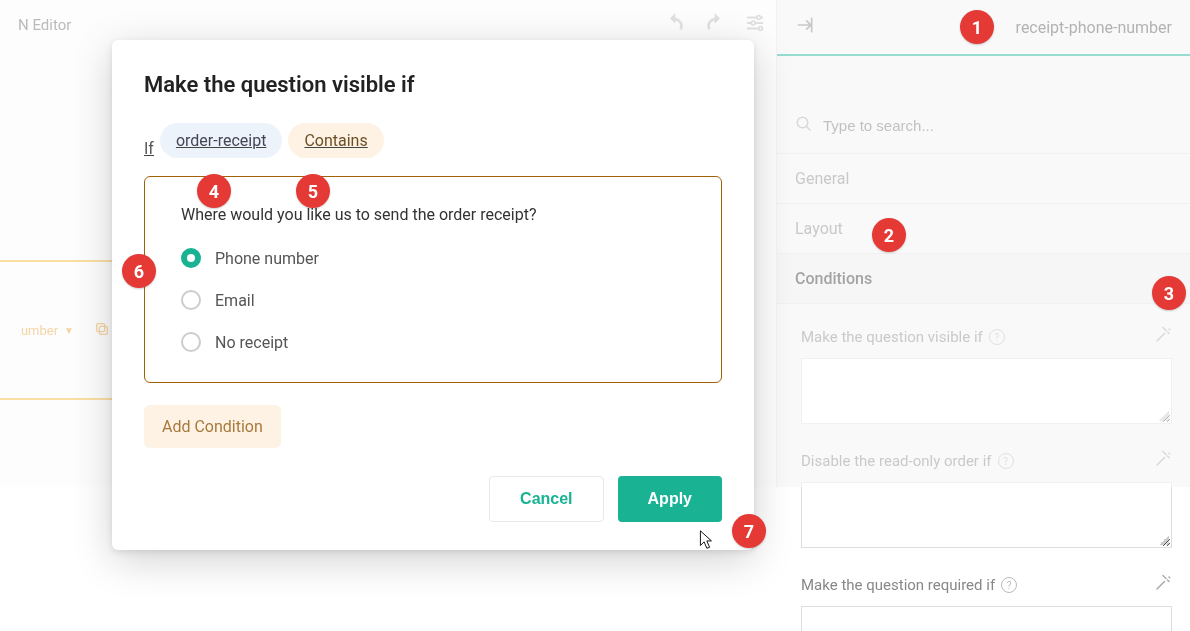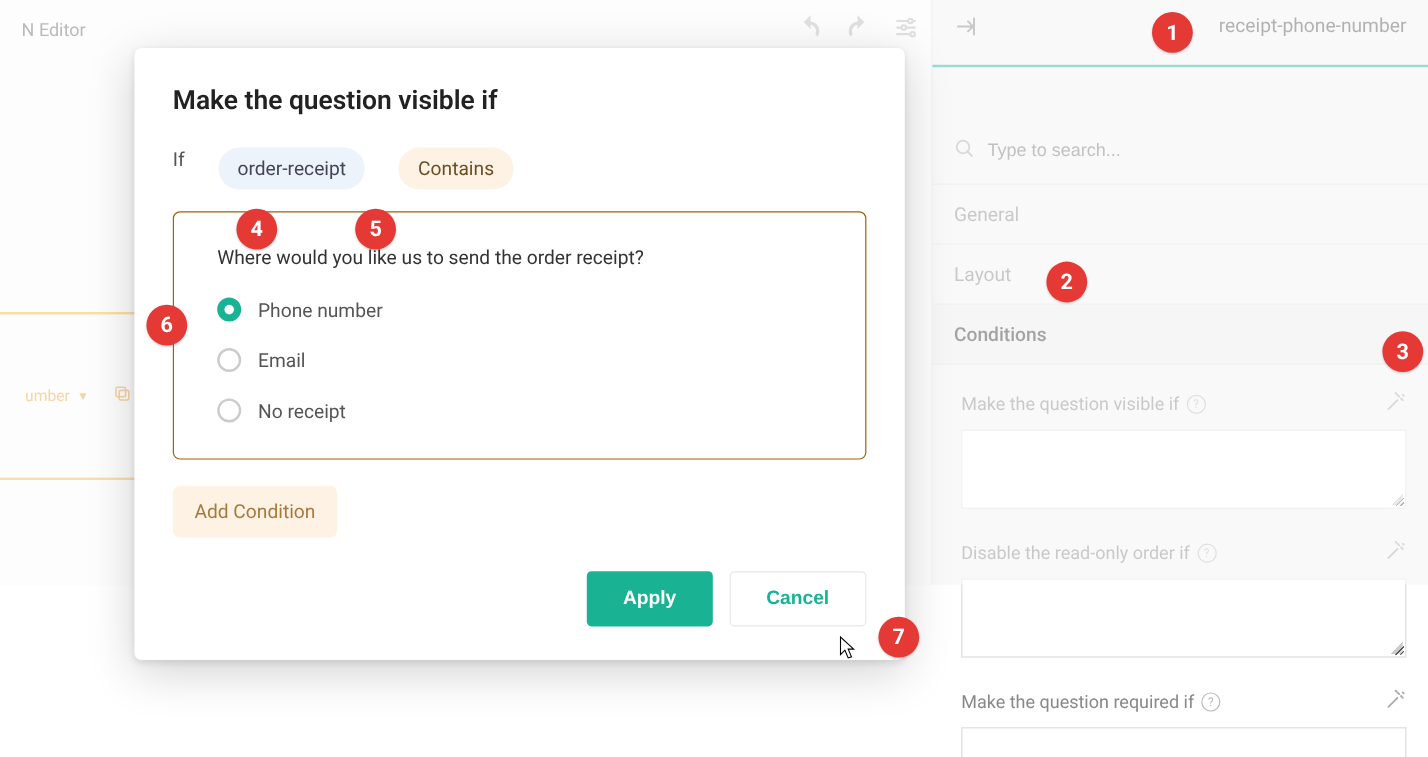--- a/index.html
+++ b/index.html
@@ -7,41 +7,41 @@
   .app { position: relative; width: 1190px; height: 487px; display: flex; }
   .main-area { position: relative; flex: 1; background: #fafafa; }
   .top-tabs { display: flex; align-items: center; height: 50px; padding-left: 0; color: #555; font-size: 15px; }
   .top-tabs .tab { padding: 0 18px; height: 50px; display: flex; align-items: center; cursor: pointer; color: #666; }
   .top-icons { position: absolute; right: 10px; top: 0; height: 50px; display: flex; align-items: center; gap: 18px; color: #999; }
   .top-icons svg { width: 22px; height: 22px; fill: #bbb; stroke: #bbb; }
   .left-fragment { position: absolute; left: 0; top: 260px; height: 140px; width: 120px; border-top: 2px solid #f7b731; border-bottom: 2px solid #f7b731; display: flex; align-items: center; justify-content: flex-end; padding-right: 10px; font-size: 13px; color: #e9a23b; gap: 6px; }
   .left-fragment .dup-icon { color: #e9a23b; }
   .add-q { position: absolute; left: 183px; bottom: 3px; color: #19b394; font-size: 15px; }
   .right-panel { width: 414px; background: #f1f1f1; position: relative; border-left: 1px solid #e5e5e5; }
-  .rp-header { height: 56px; display: flex; padding: 12px 18px; border-bottom: 2px solid #19b394; color: #555; font-size: 16px; gap: 12px; }
+  .rp-header { height: 56px; display: flex; align-items: center; padding: 0 18px; border-bottom: 2px solid #19b394; color: #555; font-size: 16px; gap: 12px; }
   .rp-header .collapse-icon { color: #777; }
   .rp-header .spacer { flex: 1; }
   .rp-search { height: 56px; display: flex; align-items: center; padding: 0 18px; color: #999; font-size: 15px; gap: 10px; border-bottom: 1px solid #e0e0e0; margin-top: 42px; }
   .rp-search input { border: none; background: transparent; outline: none; font-size: 15px; width: 100%; color: #555; }
   .rp-tabs { display: flex; flex-direction: column; }
   .rp-tab { height: 50px; display: flex; align-items: center; padding: 0 18px; font-size: 16px; color: #888; border-bottom: 1px solid #e0e0e0; cursor: pointer; }
   .rp-tab.active { color: #333; font-weight: 500; background: #eaeaea; }
   .rp-content { padding: 22px 18px 10px 24px; }
   .cond-block { margin-bottom: 26px; }
   .cond-label { display: flex; align-items: center; gap: 6px; color: #888; font-size: 15px; margin-bottom: 10px; }
   .cond-label .q-icon { width: 16px; height: 16px; border: 1px solid #bbb; border-radius: 50%; display: inline-flex; align-items: center; justify-content: center; font-size: 10px; color: #bbb; }
   .cond-label .wand { margin-left: auto; color: #aaa; }
   .cond-ta { width: 100%; height: 66px; background: #fff; border: 1px solid #ddd; resize: both; overflow: auto; position: relative; }
   .cond-ta::after { content: ""; position: absolute; right: 2px; bottom: 2px; width: 10px; height: 10px; background: linear-gradient(135deg, transparent 50%, #ccc 50%); }
   
   .dim { position: absolute; inset: 0; background: rgba(255,255,255,0.55); pointer-events: none; }
   
   .modal { position: absolute; left: 112px; top: 40px; width: 642px; background: #fff; border-radius: 6px; box-shadow: 0 10px 40px rgba(0,0,0,0.18), 0 2px 6px rgba(0,0,0,0.1); padding: 32px 32px 28px 32px; }
   .modal h2 { font-size: 22px; font-weight: 600; color: #222; margin-bottom: 26px; }
-  .cond-row { display: flex; align-items: flex-start; gap: 28px; font-size: 16px; color: #444; margin-bottom: 18px; }
+  .cond-row { display: flex; align-items: flex-end; gap: 6px; font-size: 16px; color: #444; margin-bottom: 18px; text-decoration: underline; }
   .cond-row .if-label { color: #555; }
   .chip { padding: 8px 16px; border-radius: 20px; font-size: 16px; }
   .chip.q { background: #edf3fb; color: #445; }
   .chip.op { background: #fdf2e4; color: #6b4f25; }
   .options-card { border: 1px solid #a16207; border-radius: 6px; padding: 28px 36px 22px 36px; margin-bottom: 22px; }
   .options-card .card-title { font-size: 16px; color: #333; margin-bottom: 24px; }
   .opt { display: flex; align-items: center; gap: 14px; font-size: 16px; color: #555; margin-bottom: 22px; cursor: pointer; }
   .opt:last-child { margin-bottom: 8px; }
   .radio { width: 20px; height: 20px; border: 2px solid #ccc; border-radius: 50%; display: inline-flex; align-items: center; justify-content: center; flex-shrink: 0; }
   .radio.checked { border-color: #19b394; background: #19b394; }
@@ -180,22 +180,22 @@
         <span class="radio"></span>
         <span>Email</span>
       </div>
       <div class="opt">
         <span class="radio"></span>
         <span>No receipt</span>
       </div>
     </div>
     <div class="add-cond">Add Condition</div>
     <div class="modal-footer">
+      <button class="btn cancel">Cancel</button>
       <button class="btn apply">Apply</button>
-      <button class="btn cancel">Cancel</button>
     </div>
   </div>
 
   <div class="cursor">
     <svg viewBox="0 0 24 24">
         <path d="M7 2l0 16 4-4 3 7 3-1-3-7 5 0z" fill="#fff" stroke="#000" stroke-width="1"></path>
       </svg>
   </div>
 
   <div class="ann" style="left:960px; top:10px;">1</div>

